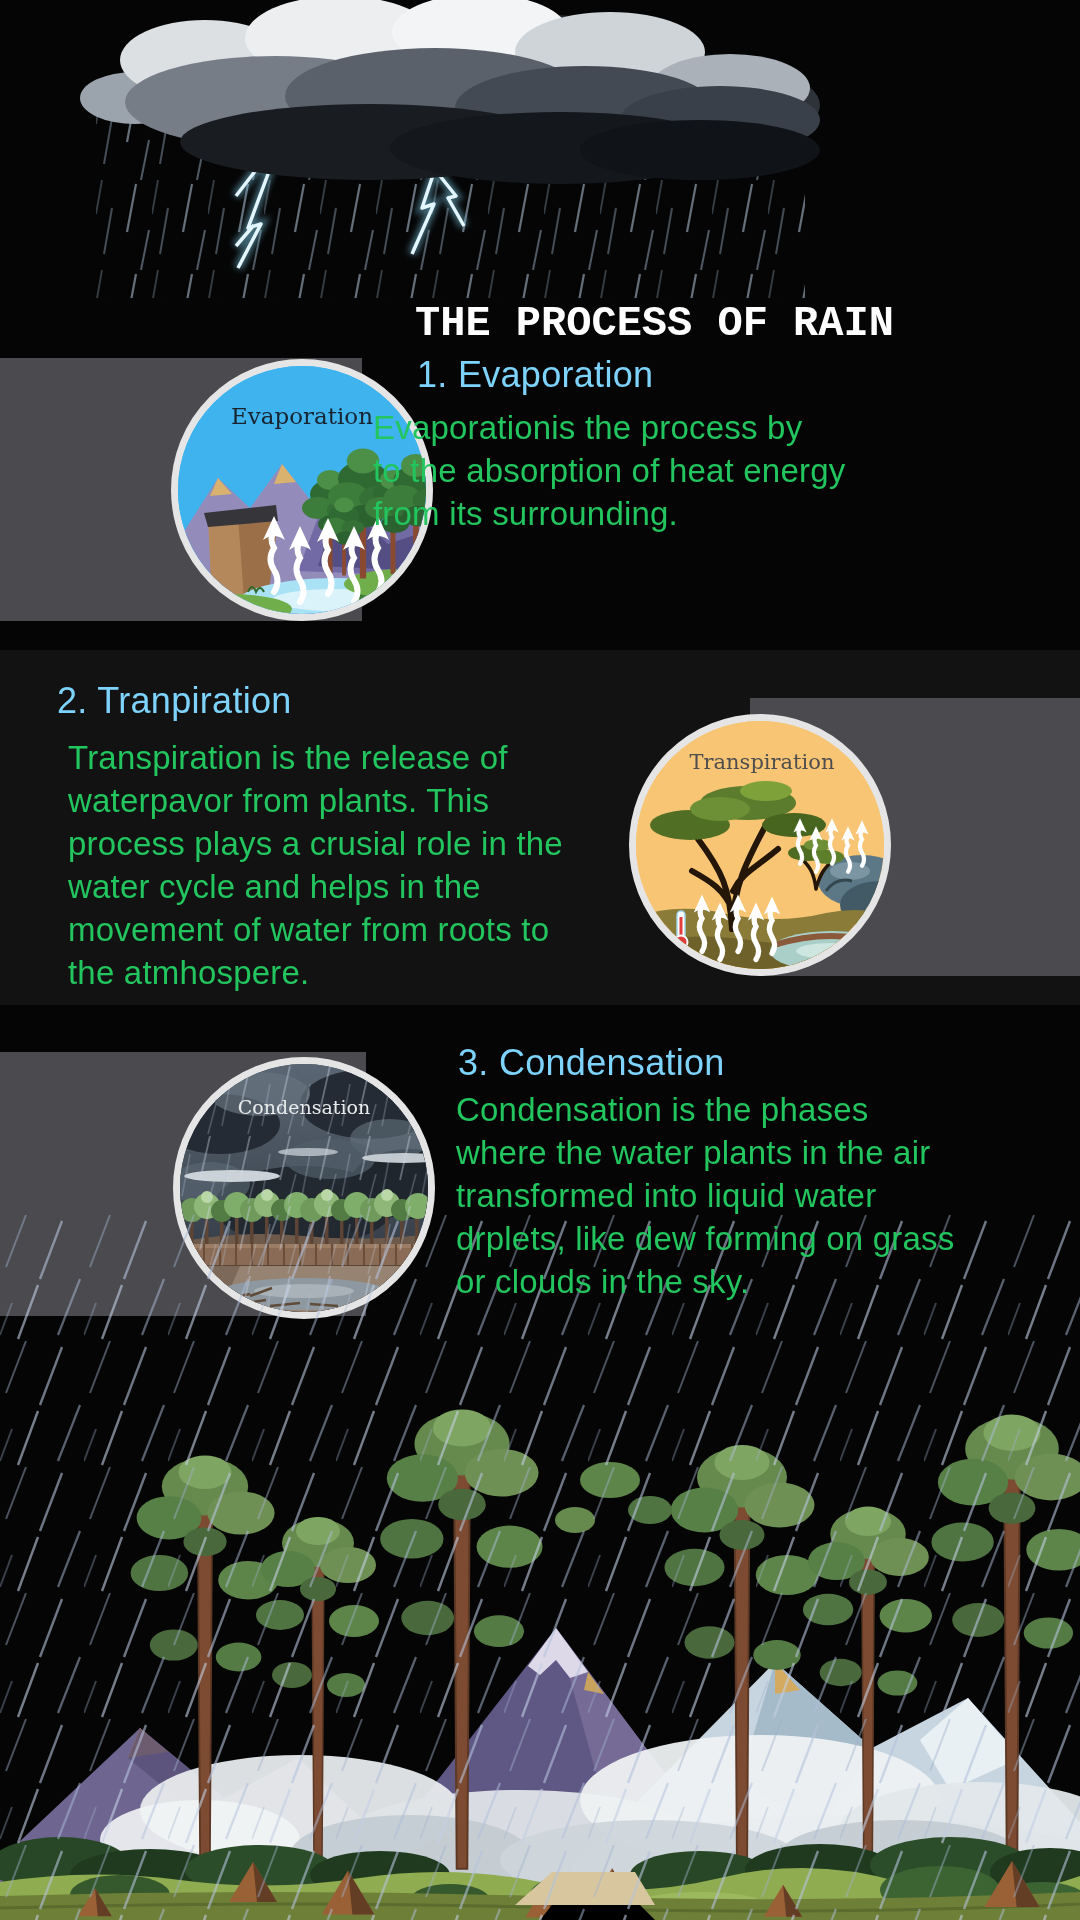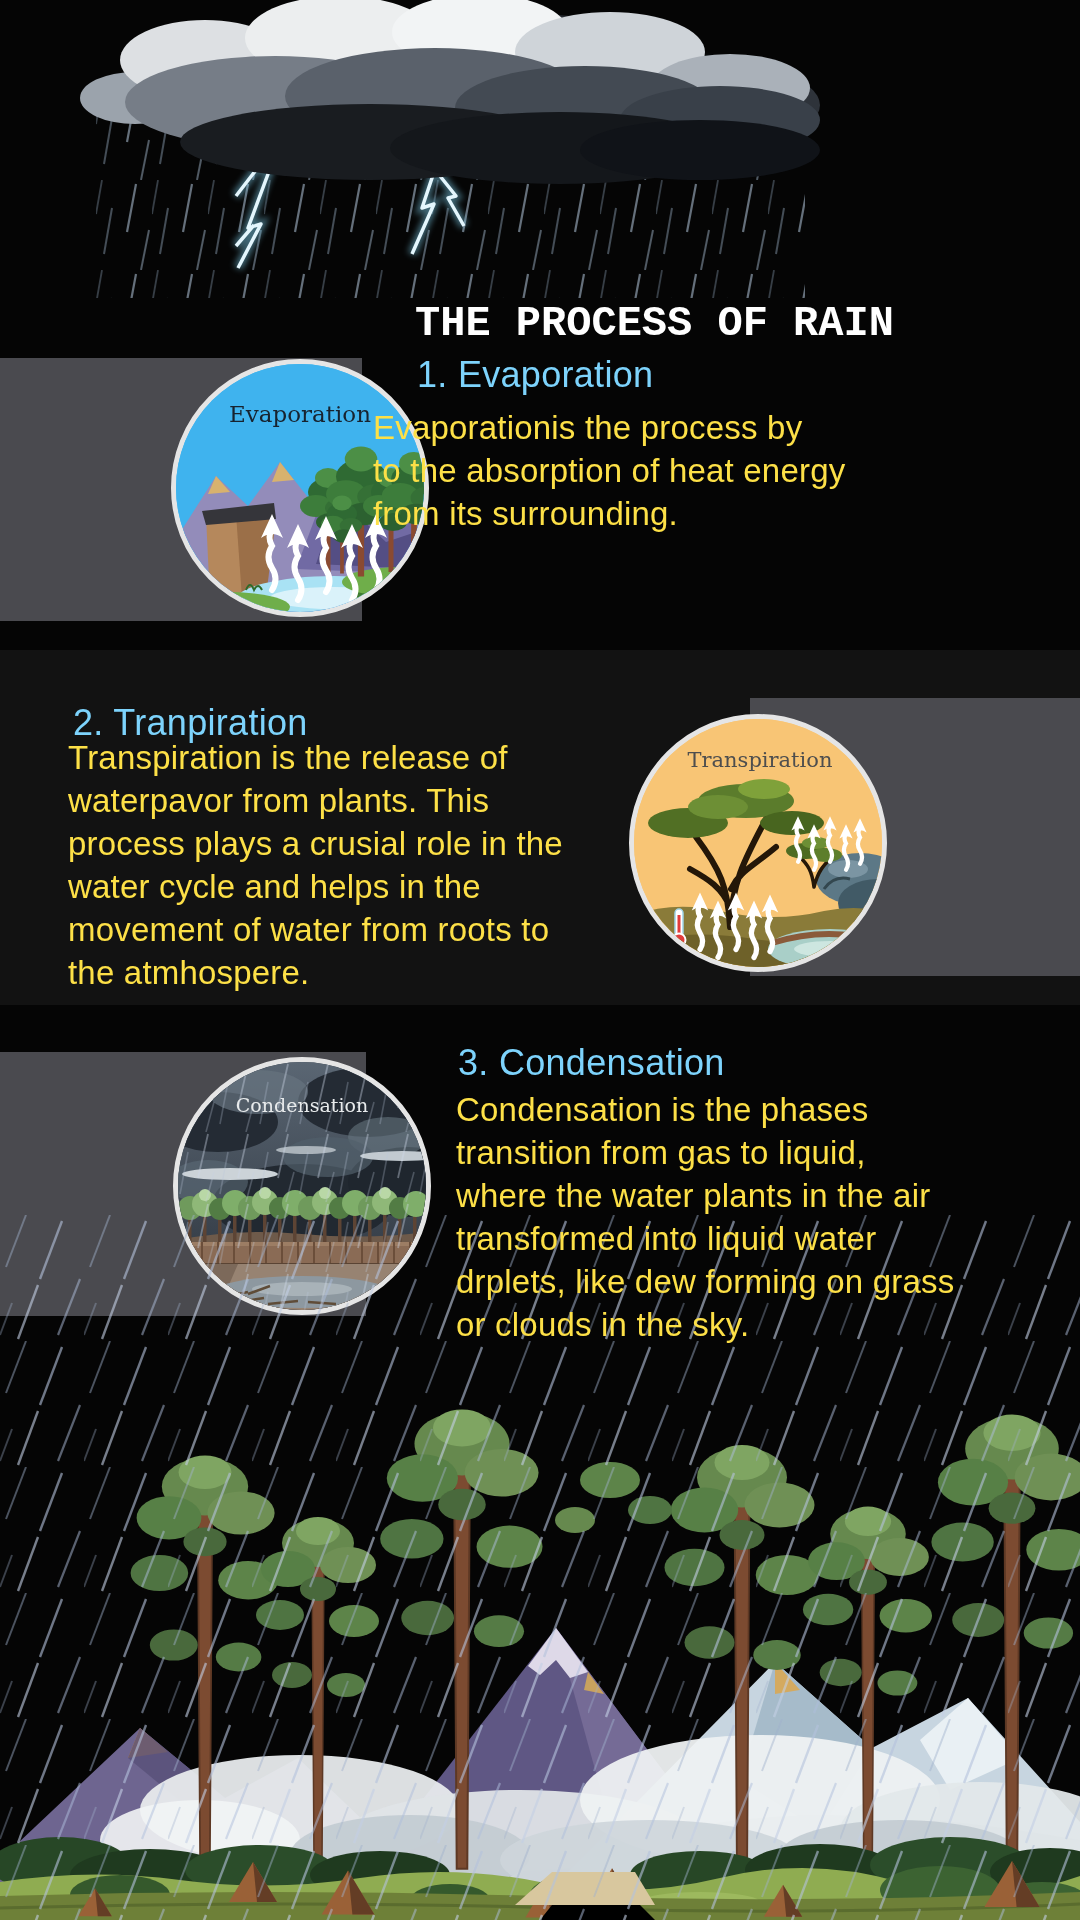--- a/index.html
+++ b/index.html
@@ -4,33 +4,33 @@
 <style>
   html,body{margin:0;padding:0;}
   body{
     width:1080px;height:1920px;position:relative;overflow:hidden;
     background:#050505;font-family:"Liberation Sans",sans-serif;
   }
   .abs{position:absolute;}
   .band{position:absolute;background:#4a4a4f;}
   .backdrop{position:absolute;background:#121212;}
   .circle{
-    position:absolute;width:248px;height:248px;border:5px solid #e5e5e5;
+    position:absolute;width:248px;height:248px;border:7px solid #e5e5e5;
     border-radius:50%;overflow:hidden;background:#000;
   }
   .circle svg{display:block;}
   .title{
     position:absolute;font-family:Liberation Mono, monospace;font-weight:700;
     font-size:42px;color:#ffffff;letter-spacing:0px;white-space:nowrap;
   }
   .h2{
     position:absolute;font-size:36px;font-weight:500;color:#7dd3fc;
     letter-spacing:.3px;white-space:nowrap;
   }
-  .para{position:absolute;color:#fde047;}
+  .para{position:absolute;color:#22c55e;}
   .para .pline{
     font-size:33px;line-height:43px;letter-spacing:.2px;white-space:nowrap;
   }
 </style>
 </head>
 <body>
 
 <svg class="abs" style="left:40px;top:0;" width="800" height="310" viewBox="0 0 800 310">
   <defs>
     <pattern id="rainTop" width="56" height="90" patternUnits="userSpaceOnUse">
@@ -405,31 +405,30 @@
 
 <div class="title" style="left:415px;top:300px;">THE PROCESS OF RAIN</div>
 
 <div class="h2" style="left:417px;top:354px;">1. Evaporation</div>
 <div class="para" style="left:373px;top:406px;">
   <div class="pline">Evaporationis the process by</div>
   <div class="pline">to the absorption of heat energy</div>
   <div class="pline">from its surrounding.</div>
 </div>
 
-<div class="h2" style="left:57px;top:702px;margin-left:16px;">2. Tranpiration</div>
+<div class="h2" style="left:57px;top:680px;">2. Tranpiration</div>
 <div class="para" style="left:68px;top:736px;">
   <div class="pline">Transpiration is the release of</div>
   <div class="pline">waterpavor from plants. This</div>
   <div class="pline">process plays a crusial role in the</div>
   <div class="pline">water cycle and helps in the</div>
   <div class="pline">movement of water from roots to</div>
   <div class="pline">the atmhospere.</div>
 </div>
 
 <div class="h2" style="left:458px;top:1042px;">3. Condensation</div>
 <div class="para" style="left:456px;top:1088px;">
   <div class="pline">Condensation is the phases</div>
-  <div class="pline">transition from gas to liquid,</div>
   <div class="pline">where the water plants in the air</div>
   <div class="pline">transformed into liquid water</div>
   <div class="pline">drplets, like dew forming on grass</div>
   <div class="pline">or clouds in the sky.</div>
 </div>
 
 </body></html>

